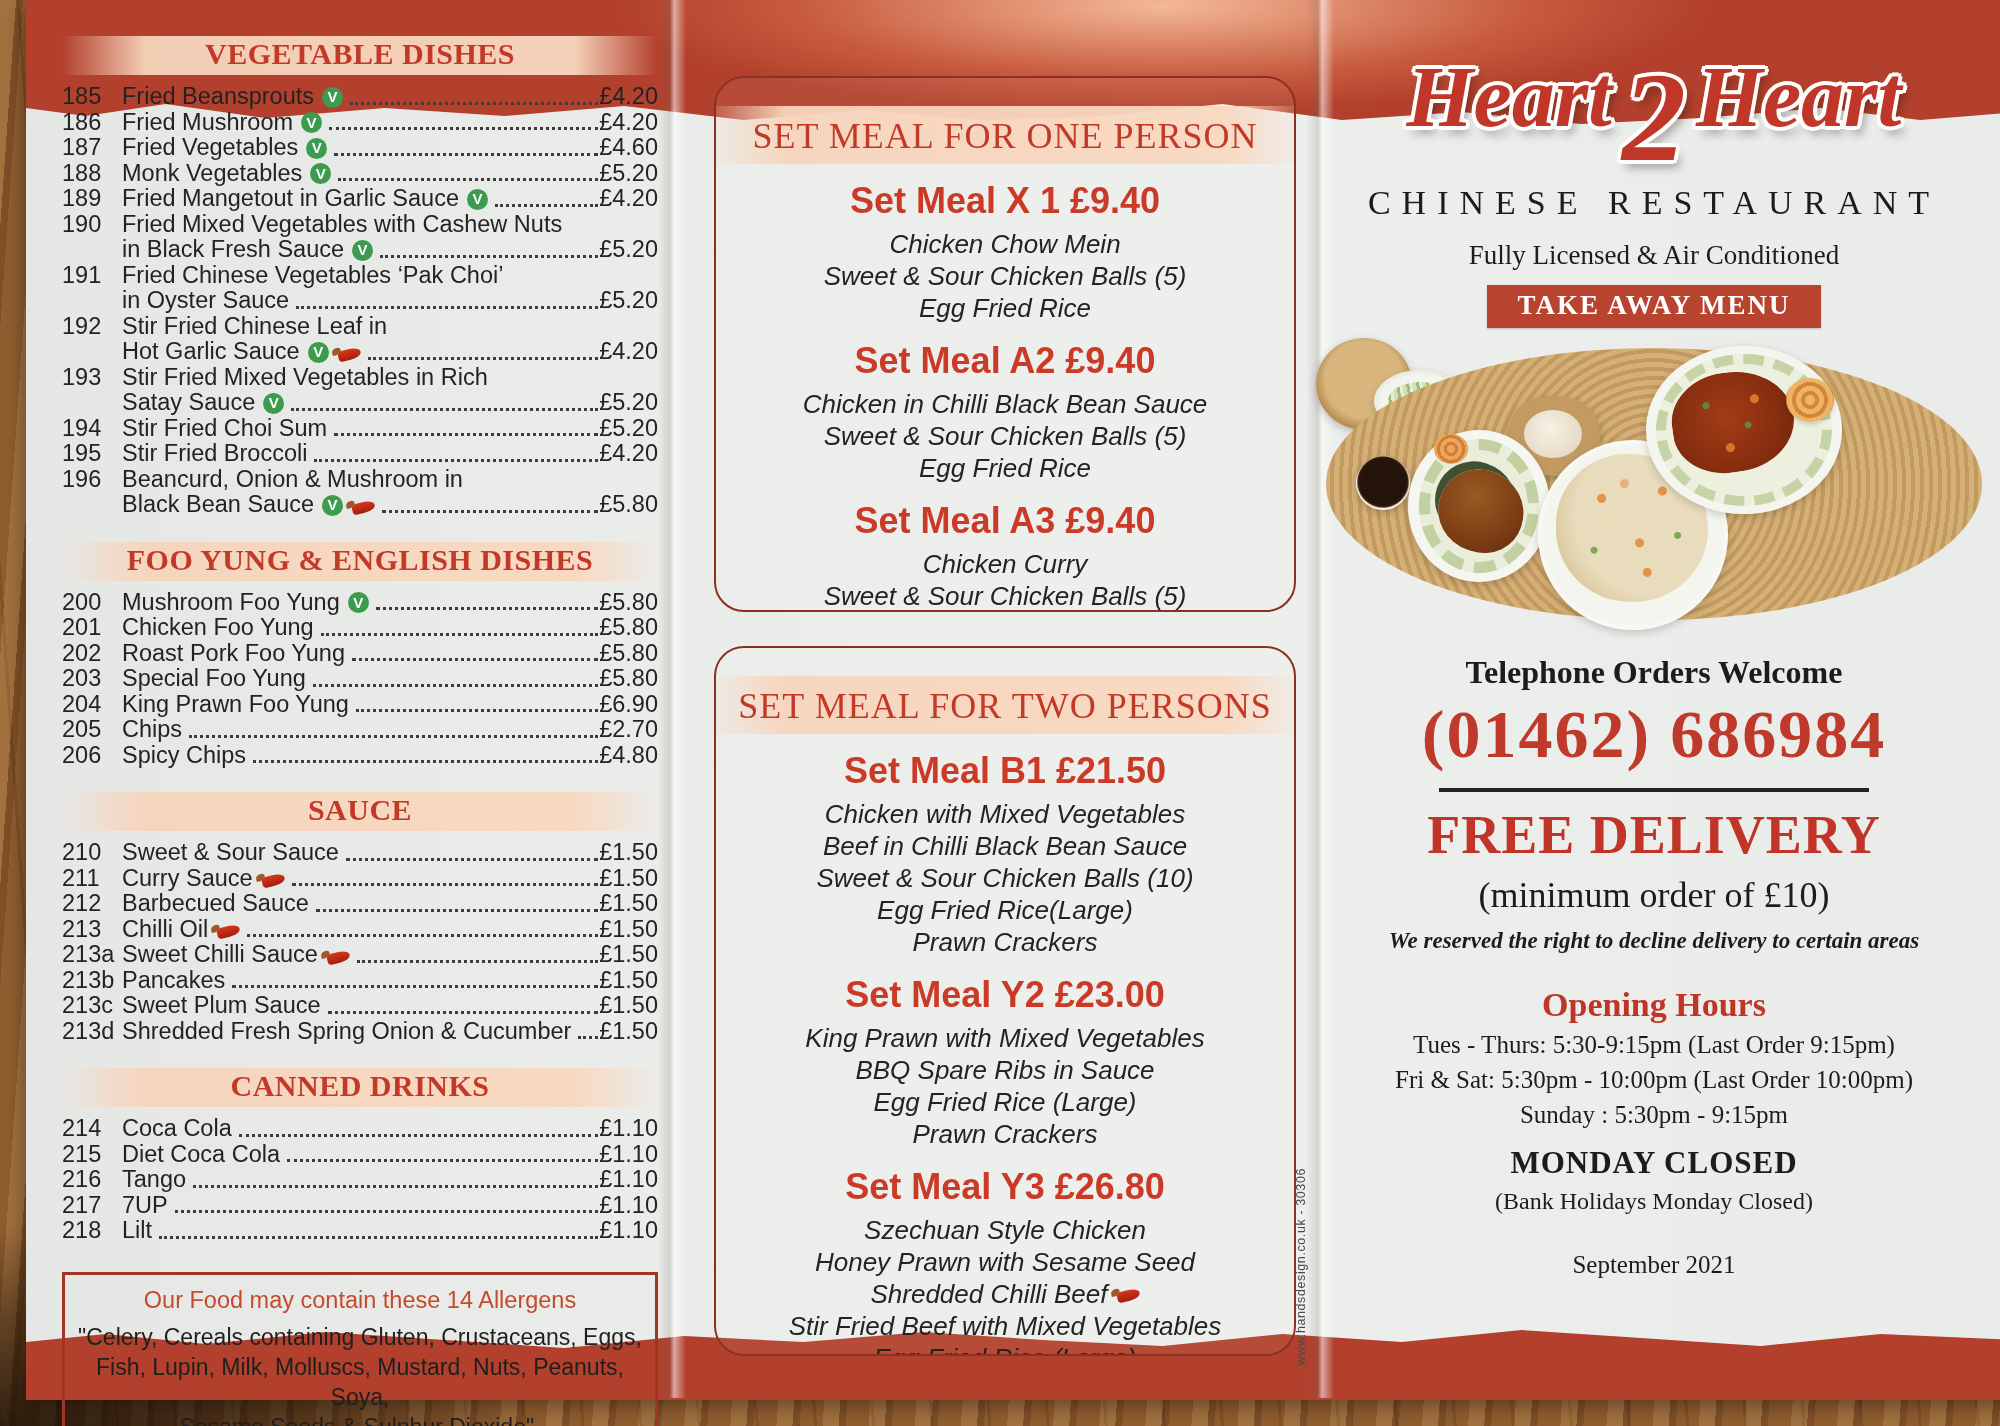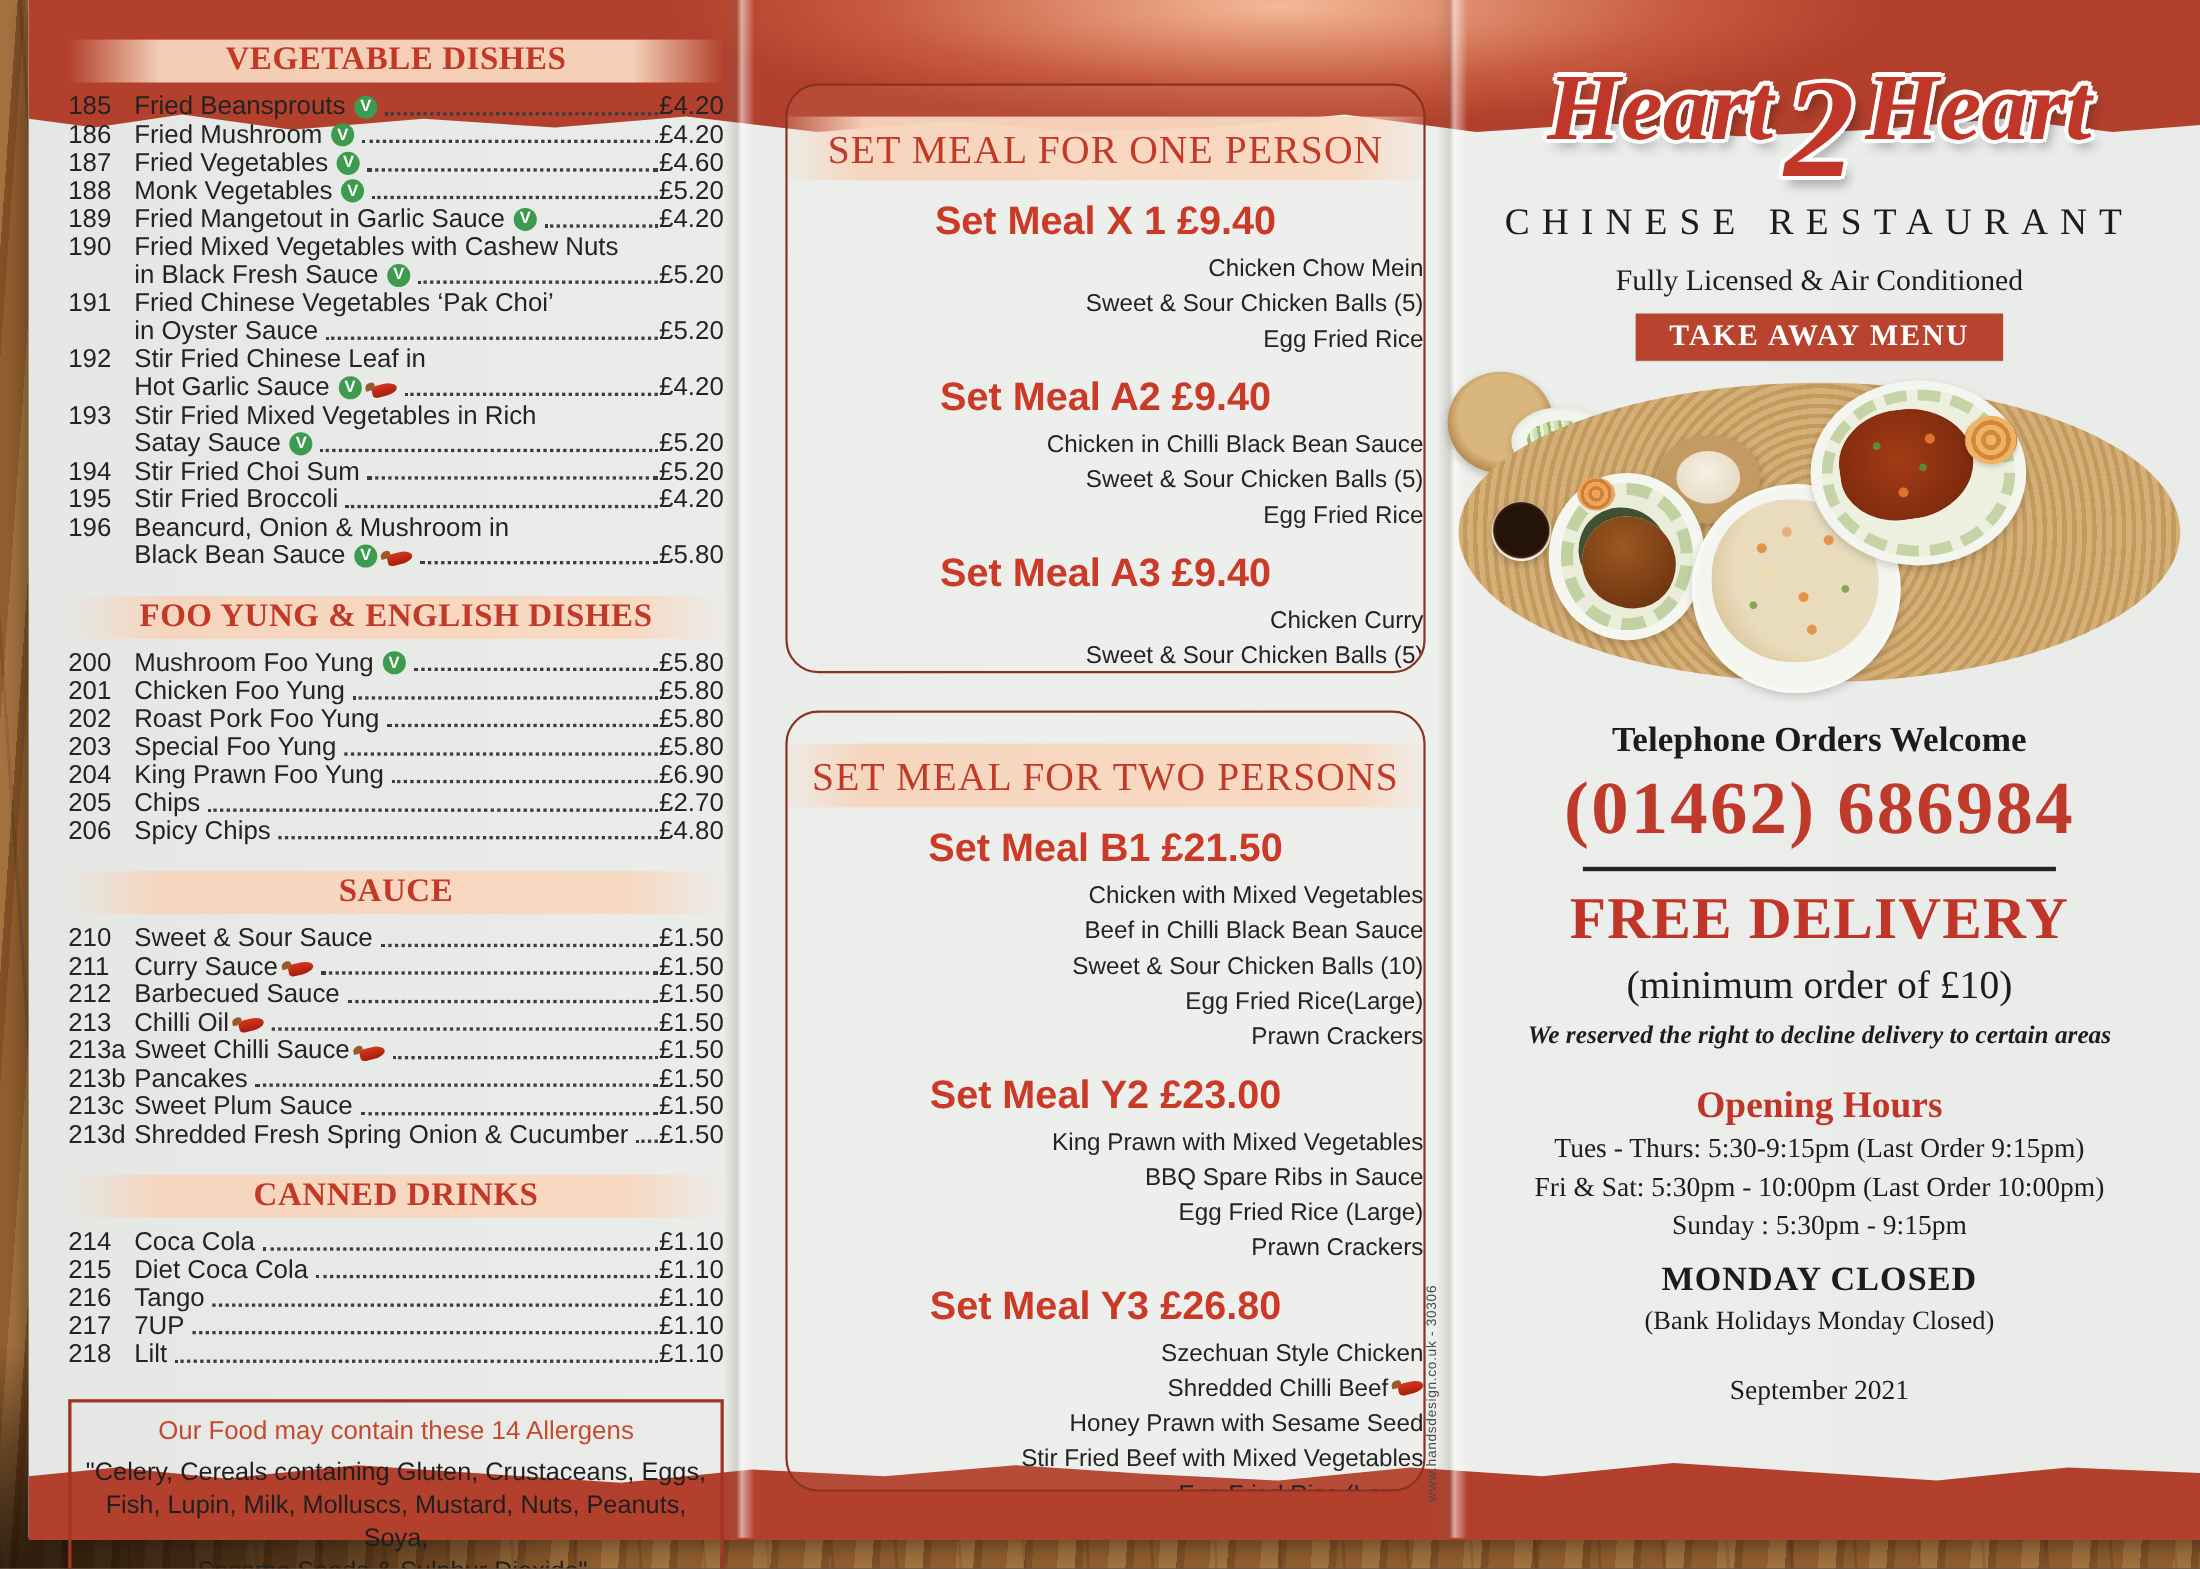--- a/index.html
+++ b/index.html
@@ -50,21 +50,21 @@
 
   
   .setbox{position:absolute;left:688px;width:578px;border:2.5px solid #8a3222;border-radius:30px;
     overflow:hidden;background:rgba(255,255,255,.06);}
   .setbox.b1{top:76px;height:532px;}
   .setbox.b2{top:646px;height:706px;}
   .set-title{font-family:"Liberation Serif",serif;font-weight:normal;color:#c23a27;font-size:36px;
     letter-spacing:1px;text-align:center;padding:9px 0 7px;
     background:linear-gradient(90deg, rgba(247,212,188,.15), rgba(247,212,188,.95) 12%, rgba(249,216,192,.95) 88%, rgba(247,212,188,.15));margin-top:28px;}
   .meal-title{font-size:36px;font-weight:bold;color:#cb3a26;text-align:center;margin:16px 0 6px;}
-  .meal-item{font-size:22px;color:#232323;text-align:right;line-height:32px;}
+  .meal-item{font-size:26px;color:#232323;text-align:center;line-height:32px;font-style:italic;}
   .meal-item .chilli{margin-bottom:2px;}
   .credit{position:absolute;left:1268px;top:1168px;writing-mode:vertical-rl;transform:rotate(180deg);
     font-size:12.5px;color:#4a4a4a;letter-spacing:.6px;}
 
   
   .rpanel{position:absolute;left:1290px;top:54px;width:676px;text-align:center;
     font-family:"Liberation Serif",serif;color:#1c1c1c;}
   .logo{display:flex;justify-content:center;align-items:flex-start;color:#c0372a;}
   .logo .w{font-size:86px;font-weight:bold;font-style:italic;line-height:1;
     text-shadow:-3px -3px 0 #fdfdfb,3px -3px 0 #fdfdfb,-3px 3px 0 #fdfdfb,3px 3px 0 #fdfdfb,0 -4px 0 #fdfdfb,0 4px 0 #fdfdfb,-4px 0 0 #fdfdfb,4px 0 0 #fdfdfb,5px 8px 10px rgba(0,0,0,.3);}
@@ -540,22 +540,22 @@
 
           <div class="meal-item">King Prawn with Mixed Vegetables</div>
           <div class="meal-item">BBQ Spare Ribs in Sauce</div>
           <div class="meal-item">Egg Fried Rice (Large)</div>
           <div class="meal-item">Prawn Crackers</div>
       </div>
       <div class="meal">
         <div class="meal-title">Set Meal Y3 £26.80</div>
 
           <div class="meal-item">Szechuan Style Chicken</div>
+          <div class="meal-item">Honey Prawn with Sesame Seed</div>
           <div class="meal-item">Shredded Chilli Beef<span class="chilli"></span></div>
-          <div class="meal-item">Honey Prawn with Sesame Seed</div>
           <div class="meal-item">Stir Fried Beef with Mixed Vegetables</div>
           <div class="meal-item">Egg Fried Rice (Large)</div>
       </div>
   </div>
       </div>
     <div class="credit">www.handsdesign.co.uk - 30306</div>
 
     <div class="rpanel">
       <div class="logo">
         <span class="w">Heart</span>

